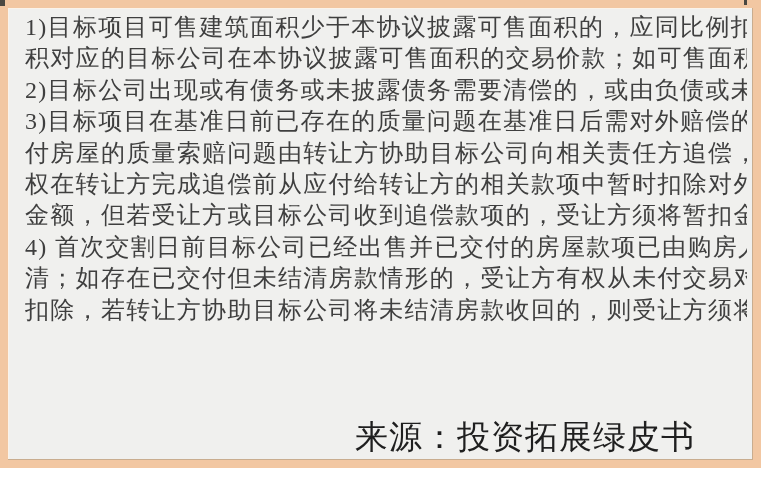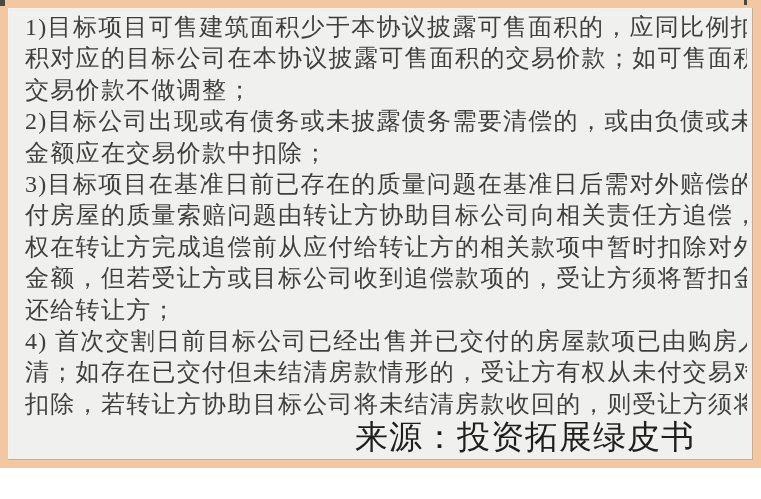--- a/index.html
+++ b/index.html
@@ -56,28 +56,25 @@
   .speck.tr { left: 736px; top: -8px; width: 3px; height: 5px; }
 </style>
 </head>
 <body>
 
 <div class="page">
   <div class="frame">
     <div class="body-text">
       <div class="line">1)目标项目可售建筑面积少于本协议披露可售面积的，应同比例扣除缺少面</div>
       <div class="line">积对应的目标公司在本协议披露可售面积的交易价款；如可售面积增加的，</div>
-      <div class="line">交易价款不做调整；</div>
       <div class="line">2)目标公司出现或有债务或未披露债务需要清偿的，或由负债或未披露债务</div>
-      <div class="line">金额应在交易价款中扣除；</div>
       <div class="line">3)目标项目在基准日前已存在的质量问题在基准日后需对外赔偿的，就已交</div>
       <div class="line">付房屋的质量索赔问题由转让方协助目标公司向相关责任方追偿，受让方有</div>
       <div class="line">权在转让方完成追偿前从应付给转让方的相关款项中暂时扣除对外赔偿的</div>
       <div class="line">金额，但若受让方或目标公司收到追偿款项的，受让方须将暂扣金额无息归</div>
-      <div class="line">还给转让方；</div>
       <div class="line">4) 首次交割日前目标公司已经出售并已交付的房屋款项已由购房人全部付</div>
       <div class="line">清；如存在已交付但未结清房款情形的，受让方有权从未付交易对价中予以</div>
       <div class="line">扣除，若转让方协助目标公司将未结清房款收回的，则受让方须将扣除的相</div>
     </div>
     <div class="source">来源：投资拓展绿皮书</div>
     <div class="speck tl"></div>
     <div class="speck tr"></div>
   </div>
 </div>
 

